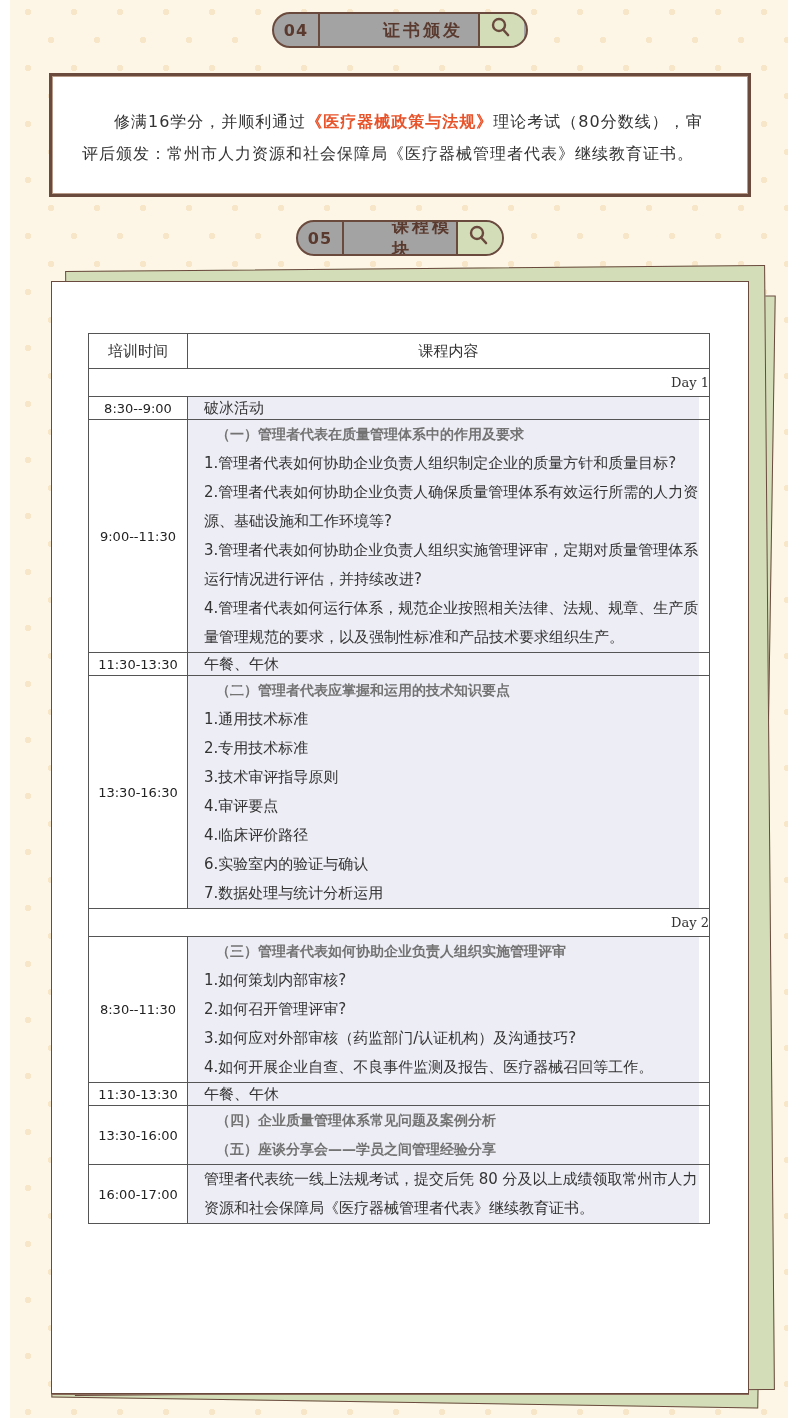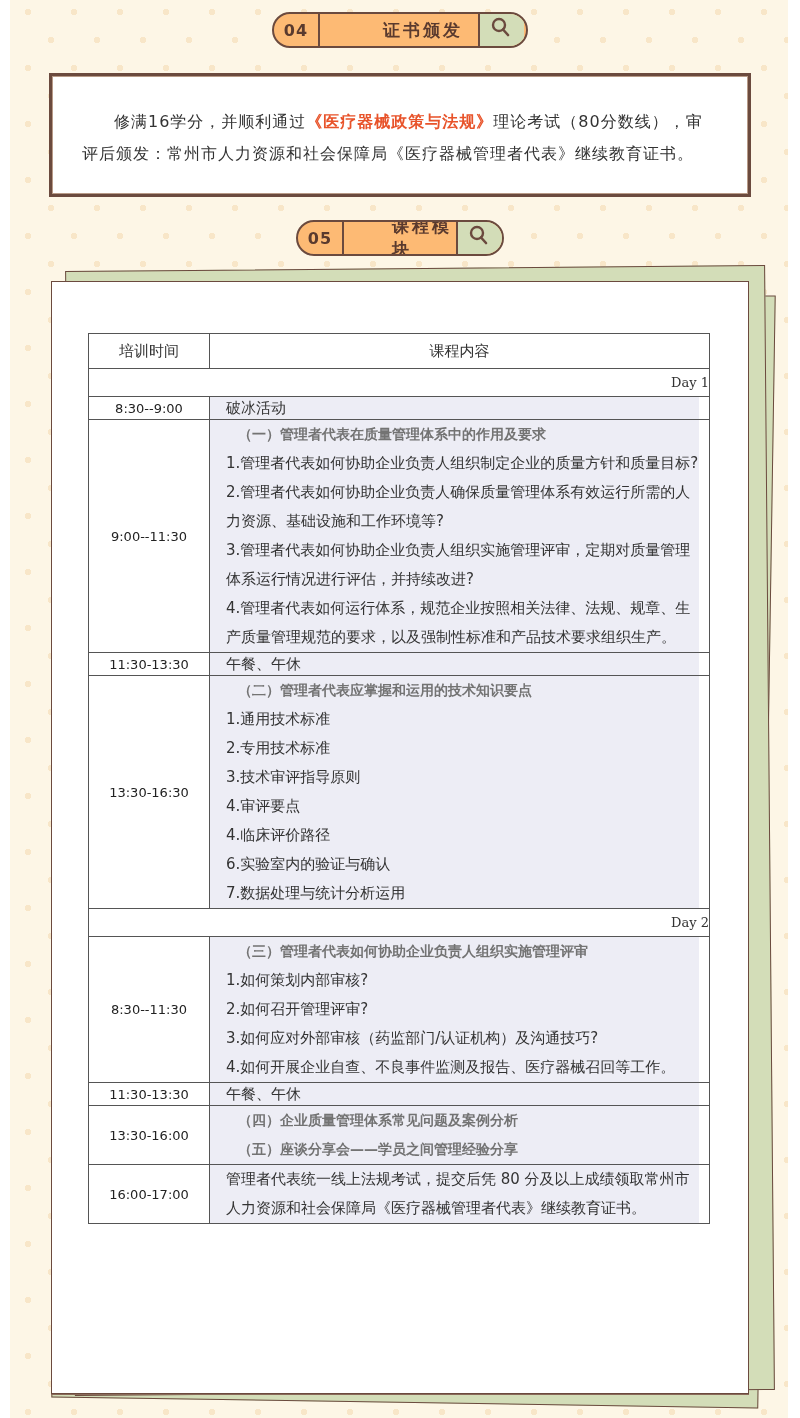--- a/index.html
+++ b/index.html
@@ -12,21 +12,21 @@
     background-image:
       radial-gradient(circle, #f8e6c8 3px, transparent 3.5px),
       radial-gradient(circle, #f8e6c8 3px, transparent 3.5px);
     background-size: 46px 56px, 46px 56px;
     background-position: 18px 12px, 41px 40px;
   }
 
   
   .pill {
     position: absolute; height: 36px; display: flex; align-items: stretch;
-    border: 2px solid #6b4a3e; border-radius: 18px; overflow: hidden; background: #fdba74;
+    border: 2px solid #6b4a3e; border-radius: 18px; overflow: hidden; background: #a3a3a3;
   }
   .pill .num {
     width: 46px; display: flex; align-items: center; justify-content: center;
     font-size: 16px; font-weight: bold; color: #5a3a2e; border-right: 2px solid #6b4a3e;
     letter-spacing: 1px;
   }
   .pill .title {
     width: 160px; display: flex; align-items: center; justify-content: center;
     font-size: 17px; font-weight: bold; color: #5a3a2e; letter-spacing: 3px;
     border-right: 2px solid #6b4a3e;
@@ -69,21 +69,21 @@
     position: absolute; left: 88px; top: 333px; width: 622px;
     border-collapse: collapse; font-size: 15px; color: #333;
   }
   table.sched td, table.sched th {
     border: 1.5px solid #555; vertical-align: middle;
   }
   table.sched th {
     font-family: "DejaVu Serif", "Liberation Serif", serif; font-weight: normal;
     height: 35px; font-size: 15px; color: #333;
   }
-  table.sched th.time-h { width: 121px; }
+  table.sched th.time-h { width: 99px; }
   .dayrow td {
     text-align: right; font-family: "DejaVu Serif", "Liberation Serif", serif;
     font-size: 13px; height: 28px; color: #333;
   }
   td.time { text-align: center; font-size: 13px; color: #222; }
   td.content {
     background: #ededf5; padding: 0 8px 0 16px; line-height: 29px;
     box-shadow: inset -10px 0 0 #fff;
   }
   td.content .line { display: block; }

